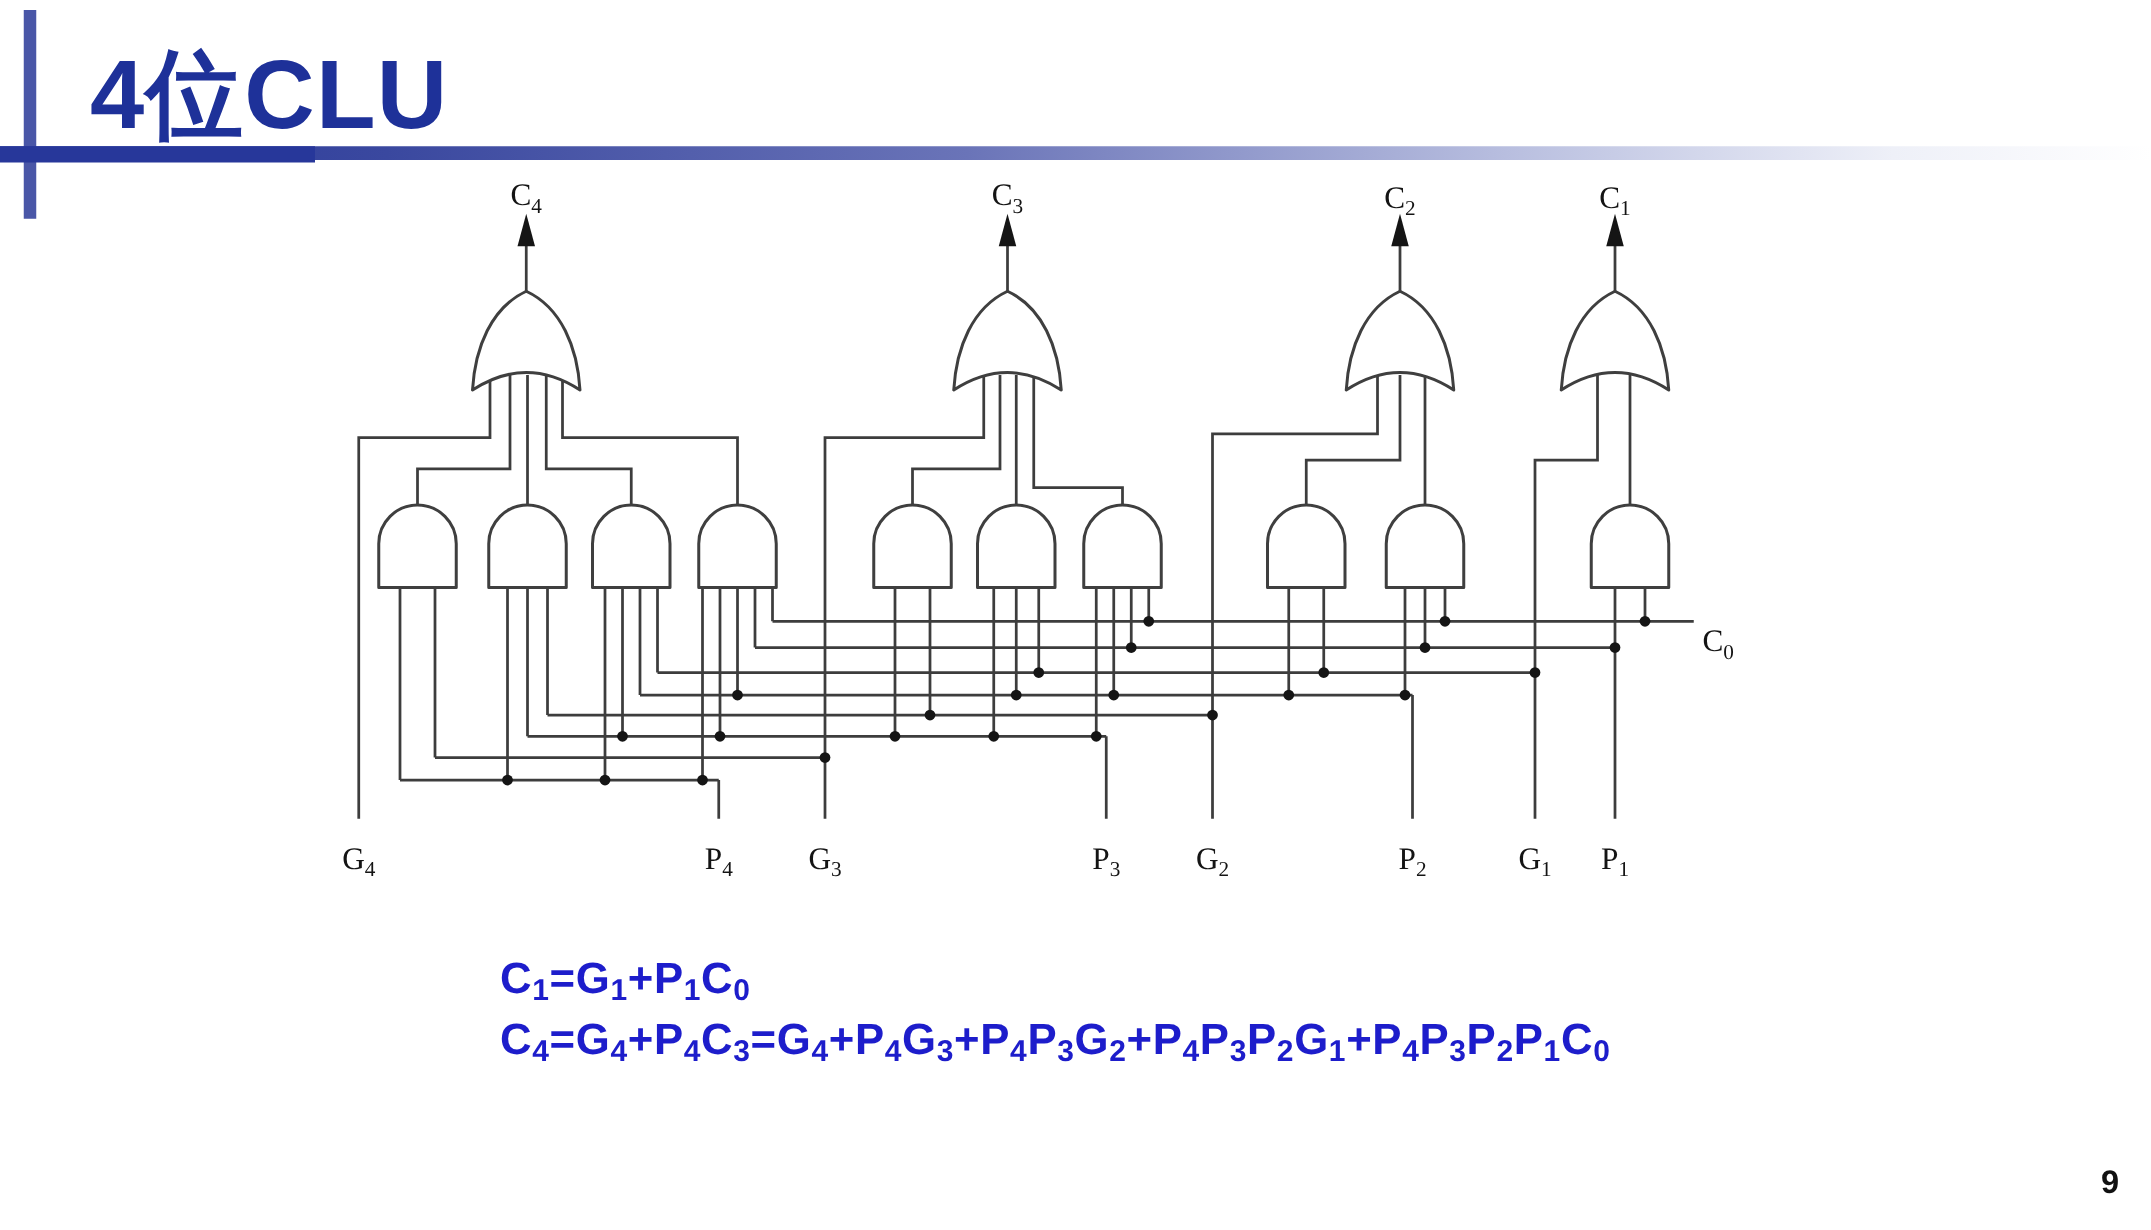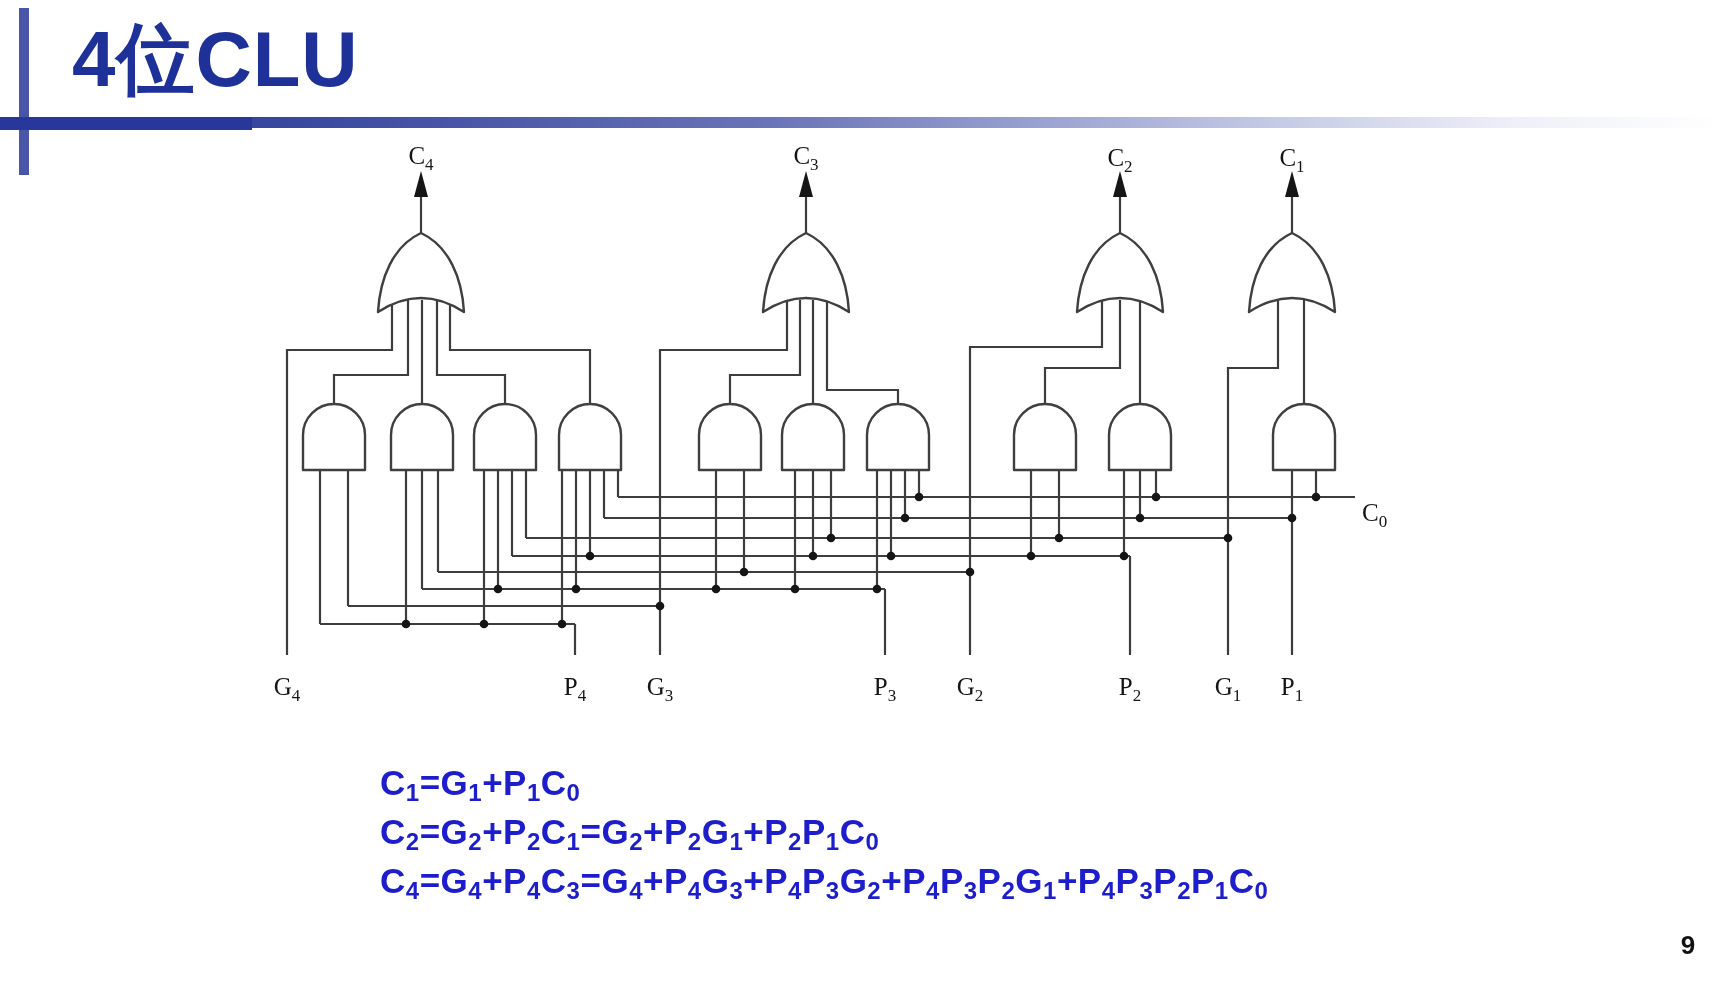--- a/index.html
+++ b/index.html
@@ -1,30 +1,30 @@
 <!DOCTYPE html>
 <html style="--title-color: #1e3199; --accent: #4956a7; --rule-dark: #27379a; --eq-color: #1d1dcb;"><head>
 <meta charset="utf-8">
 <style>
   html,body{margin:0;padding:0;background:#fff;}
   #slide{position:relative;width:1721px;height:984px;background:#fff;overflow:hidden;
          font-family:"Liberation Sans",sans-serif;}
   #accent-bar{position:absolute;left:19px;top:8px;width:10px;height:167px;background:var(--accent,#4956a7);}
-  #slide-title{position:absolute;left:72px;top:8px;margin:0;font-size:78px;font-weight:bold;
+  #slide-title{position:absolute;left:72px;top:24px;margin:0;font-size:78px;font-weight:bold;
                letter-spacing:1px;color:var(--title-color,#1e3199);}
   #title-rule{position:absolute;left:0;top:117px;width:1721px;height:11px;
               background:linear-gradient(to right,var(--rule-dark,#27379a) 0%,#3a489f 18%,#6a74b8 45%,#b8bedf 70%,#eef0f8 88%,#ffffff 100%);}
   #title-rule-left{position:absolute;left:0;top:117px;width:252px;height:13px;background:var(--rule-dark,#27379a);}
   #circuit{position:absolute;left:0;top:0;width:1721px;height:984px;}
   .wire{fill:none;stroke:#3d3d3d;stroke-width:2.2px;}
   .gate{fill:#ffffff;stroke:#3f3f3f;stroke-width:2.4px;stroke-linejoin:round;}
   .fillk{fill:#151515;stroke:none;}
   .lbl{font-family:"Liberation Serif",serif;font-size:25px;fill:#141414;}
   .sub-t{font-size:17px;}
-  #equations{position:absolute;left:380px;top:760px;color:var(--eq-color,#1d1dcb);
+  #equations{position:absolute;left:400px;top:760px;color:var(--eq-color,#1d1dcb);
              font-weight:bold;font-size:35px;letter-spacing:0.5px;}
   #equations .eq-line{height:49px;line-height:45px;white-space:nowrap;}
   #equations sub{font-size:24px;vertical-align:-6px;line-height:0;}
   #page-number{position:absolute;left:1668px;top:930px;width:40px;text-align:center;
                font-size:26px;font-weight:bold;color:#111;}
 </style>
 </head>
 <body>
 
 <div id="slide">
@@ -146,18 +146,17 @@
       <text x="885" y="695" text-anchor="middle" class="lbl">P<tspan dy="6" class="sub-t">3</tspan></text>
       <text x="970" y="695" text-anchor="middle" class="lbl">G<tspan dy="6" class="sub-t">2</tspan></text>
       <text x="1130" y="695" text-anchor="middle" class="lbl">P<tspan dy="6" class="sub-t">2</tspan></text>
       <text x="1228" y="695" text-anchor="middle" class="lbl">G<tspan dy="6" class="sub-t">1</tspan></text>
       <text x="1292" y="695" text-anchor="middle" class="lbl">P<tspan dy="6" class="sub-t">1</tspan></text>
       <text x="1362" y="521" text-anchor="start" class="lbl">C<tspan dy="6" class="sub-t">0</tspan></text>
     </svg>
 
   <div id="equations">
     <div class="eq-line">C<sub>1</sub>=G<sub>1</sub>+P<sub>1</sub>C<sub>0</sub></div>
-    <div class="eq-line">C<sub>2</sub>=G<sub>2</sub>+P<sub>2</sub>C<sub>1</sub>=G<sub>2</sub>+P<sub>2</sub>G<sub>1</sub>+P<sub>2</sub>P<sub>1</sub>C<sub>0</sub></div>
     <div class="eq-line">C<sub>4</sub>=G<sub>4</sub>+P<sub>4</sub>C<sub>3</sub>=G<sub>4</sub>+P<sub>4</sub>G<sub>3</sub>+P<sub>4</sub>P<sub>3</sub>G<sub>2</sub>+P<sub>4</sub>P<sub>3</sub>P<sub>2</sub>G<sub>1</sub>+P<sub>4</sub>P<sub>3</sub>P<sub>2</sub>P<sub>1</sub>C<sub>0</sub></div>
   </div>
 
   <div id="page-number">9</div>
 </div>
 
 </body></html>

